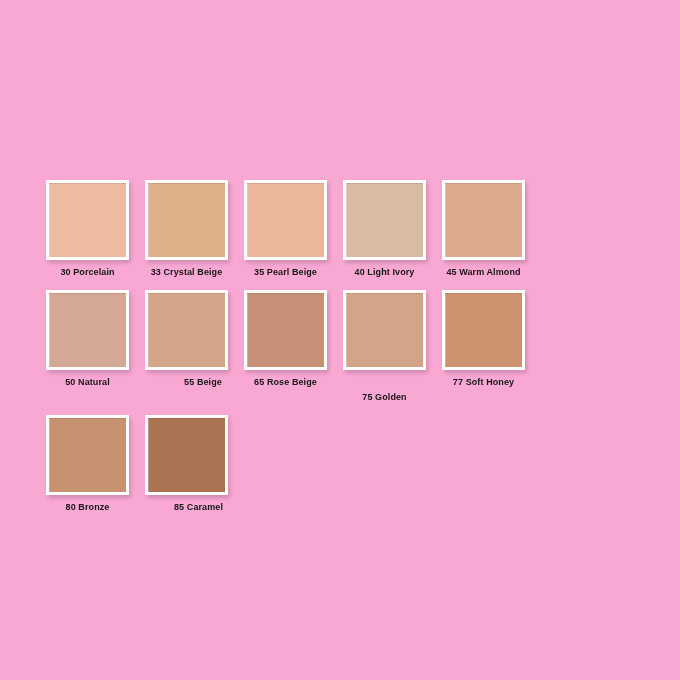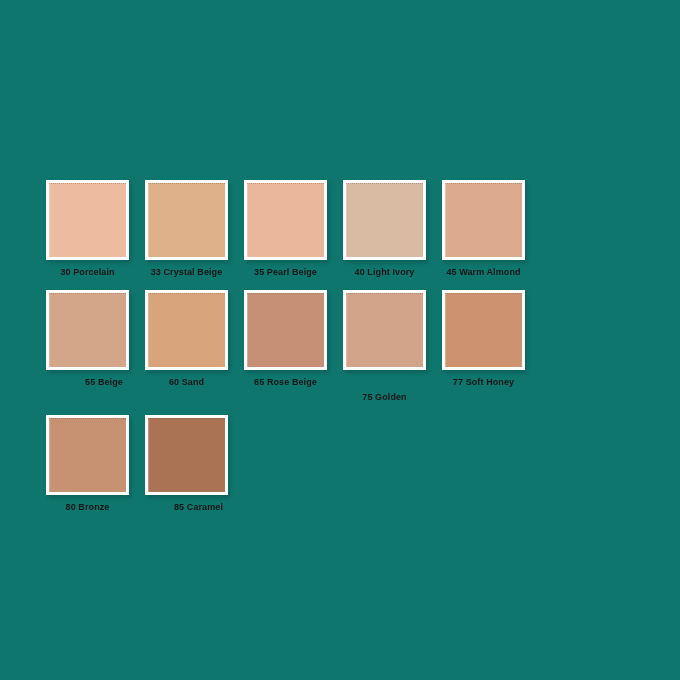--- a/index.html
+++ b/index.html
@@ -11,21 +11,21 @@
     width: 680px;
     height: 680px;
     background: #ffffff;
     font-family: "Liberation Sans", sans-serif;
     overflow: hidden;
   }
   #shade-chart {
     position: relative;
     width: 680px;
     height: 680px;
-    background: #0f766e;
+    background: #f9a8d4;
   }
   .chart-inner {
     position: absolute;
     left: 46px;
     top: 180px;
     width: 600px;
   }
   .shade-row {
     display: flex;
     flex-direction: row;
@@ -101,29 +101,29 @@
         <div class="swatch-wrap">
           <div class="swatch" style="background-color: rgb(220, 171, 142);"></div>
         </div>
         <div class="shade-label" style="color: rgb(22, 22, 22);">45 Warm Almond</div>
       </div>
     </div>
 
     <div class="shade-row">
       <div class="shade-cell">
         <div class="swatch-wrap">
+          <div class="swatch" style="background-color: rgb(211, 169, 149);"></div>
+        </div>
+        <div class="shade-label" style="color: rgb(22, 22, 22);">50 Natural</div>
+      </div>
+      <div class="shade-cell">
+        <div class="swatch-wrap">
           <div class="swatch" style="background-color: rgb(211, 166, 138);"></div>
         </div>
         <div class="shade-label" style="color: rgb(22, 22, 22); padding-left: 33px;">55 Beige</div>
-      </div>
-      <div class="shade-cell">
-        <div class="swatch-wrap">
-          <div class="swatch" style="background-color: rgb(216, 164, 124);"></div>
-        </div>
-        <div class="shade-label" style="color: rgb(22, 22, 22);">60 Sand</div>
       </div>
       <div class="shade-cell">
         <div class="swatch-wrap">
           <div class="swatch" style="background-color: rgb(198, 144, 119);"></div>
         </div>
         <div class="shade-label" style="color: rgb(22, 22, 22);">65 Rose Beige</div>
       </div>
       <div class="shade-cell">
         <div class="swatch-wrap">
           <div class="swatch" style="background-color: rgb(210, 164, 137);"></div>

